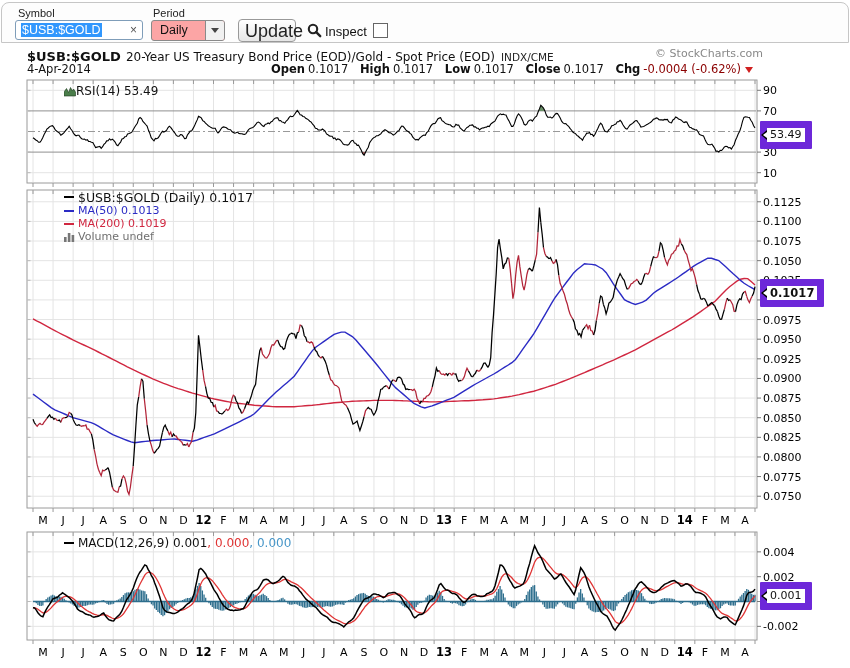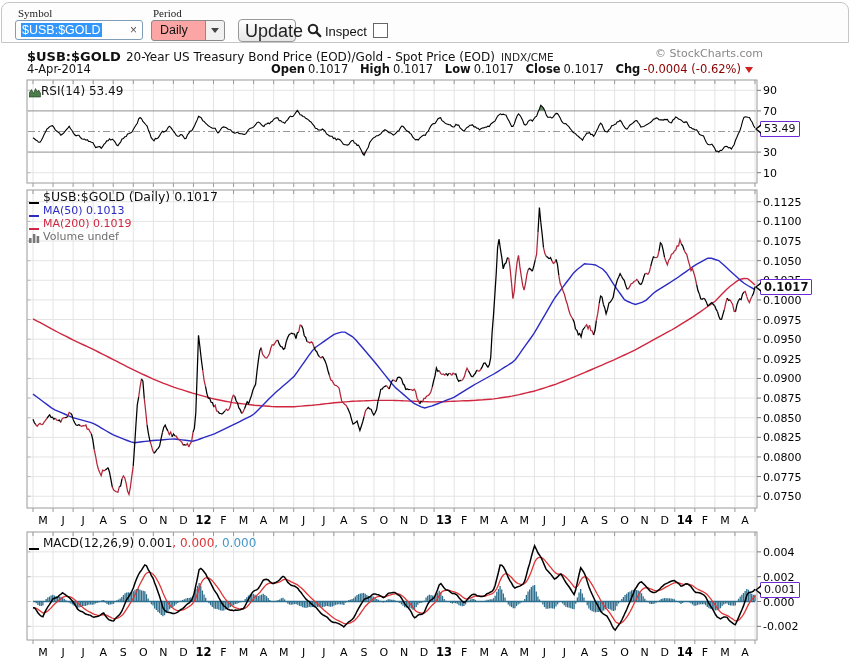--- a/index.html
+++ b/index.html
@@ -1,21 +1,21 @@
 <!DOCTYPE html>
 <html><head>
 <meta charset="utf-8">
 <style>
   html,body{margin:0;padding:0;background:#fff;}
   #stage{position:relative;width:850px;height:668px;background:#fff;overflow:hidden;
          font-family:"DejaVu Sans",sans-serif;color:#111;}
   
   .toolbar{position:absolute;left:1px;top:2px;width:846px;height:39px;background:#fdfdfd;
            border:1px solid #c6c6c6;border-radius:8px 8px 0 0;font-family:"Liberation Sans",sans-serif;z-index:3;}
-  .tb-label{position:absolute;font-size:11px;color:#222;font-family:Liberation Serif, serif;}
+  .tb-label{position:absolute;font-size:11px;color:#222;}
   .fake-input{position:absolute;left:13px;top:17px;width:128px;height:20px;border:1px solid #7f9db9;
               border-radius:3px;background:#fff;display:flex;align-items:center;justify-content:space-between;
               padding:0 5px;box-sizing:border-box;}
   .sel-text{background:#3197fd;color:#fff;font-size:12.5px;padding:0 1px;white-space:nowrap;}
   .clear-x{color:#555;font-size:12px;line-height:12px;cursor:default;}
   .fake-select{position:absolute;left:149px;top:17px;width:74px;height:21px;border:1px solid #8a8a8a;
                border-radius:3px;background:#fca5a5;display:flex;align-items:stretch;box-sizing:border-box;}
   .fake-select .val{flex:1;font-size:12.5px;padding:2px 0 0 5px;}
   .arrow-box{width:18px;border-left:1px solid #8a8a8a;background:#f1f1f1;border-radius:0 2px 2px 0;
              display:flex;align-items:center;justify-content:center;}
@@ -36,30 +36,30 @@
   .date{position:absolute;left:0;top:0;}
   .ohlc{position:absolute;right:10px;top:0;}
   .lab{font-weight:bold;margin-left:8px;}
   .val{margin-left:3px;}
   .chg-neg{color:#8b0000;}
   .dn-arrow{display:inline-block;width:0;height:0;border-left:4px solid transparent;border-right:4px solid transparent;
             border-top:6px solid #d02020;margin-left:4px;}
   
   svg.chart{position:absolute;left:0;top:0;z-index:1;}
   .legend{position:absolute;z-index:2;pointer-events:none;white-space:nowrap;}
-  .lg-row{display:flex;align-items:flex-end;}
+  .lg-row{display:flex;align-items:center;margin-left:35px;}
   .swatch{display:inline-block;width:10px;height:2px;margin-right:4px;}
   .rsi-legend{left:29px;top:84px;font-size:12px;}
   .main-legend{left:29px;top:190px;}
   .main-legend .r1{font-size:12.5px;height:14px;}
   .main-legend .r2{font-size:11px;height:13px;color:#2b2bc4;}
   .main-legend .r3{font-size:11px;height:13px;color:#d02740;}
   .main-legend .r4{font-size:11px;height:13px;color:#6f6f6f;}
   .macd-legend{left:29px;top:536px;font-size:12px;}
-  .axis-tag{position:absolute;left:760px;z-index:2;background:#fff;border:1px solid #6d28d9;height:14px;
+  .axis-tag{position:absolute;left:760px;z-index:2;background:#fff;border:7px solid #6d28d9;height:14px;
             line-height:14px;font-size:11px;padding:0 3px;border-radius:1px;}
   .axis-tag::before{content:"";position:absolute;left:-6px;top:50%;margin-top:-5px;
             border-top:5px solid transparent;border-bottom:5px solid transparent;border-right:6px solid #000;}
   .axis-tag::after{content:"";position:absolute;left:-4px;top:50%;margin-top:-3.5px;
             border-top:3.5px solid transparent;border-bottom:3.5px solid transparent;border-right:4.5px solid #fff;}
   .tag-bold{font-weight:bold;font-size:11.5px;}
 </style>
 </head>
 <body>
 

